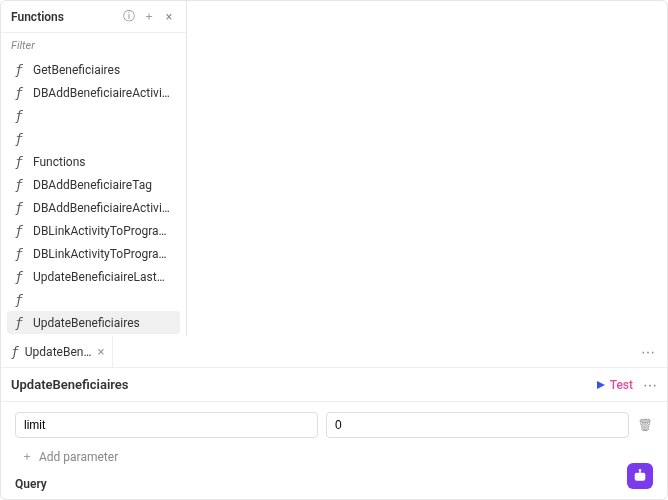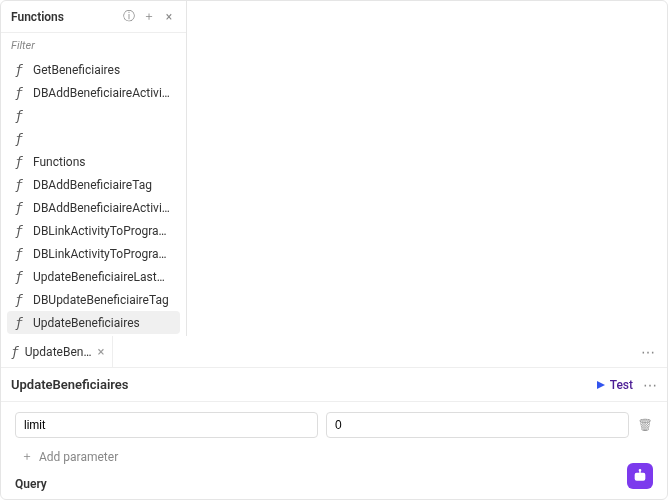--- a/index.html
+++ b/index.html
@@ -84,21 +84,21 @@
   .header-row {
     display: flex;
     align-items: center;
     height: 34px;
     padding: 0 10px;
     border-bottom: 1px solid #eee;
   }
   .header-title { font-weight: 600; font-size: 13px; flex: 1; }
   .test-btn {
     display: flex; align-items: center; gap: 4px;
-    color: #4c1d95; font-weight: 500; font-size: 12px;
+    color: #ec4899; font-weight: 500; font-size: 12px;
     cursor: pointer;
   }
   .test-btn svg { width: 10px; height: 10px; }
   .more2 { color: #888; margin-left: 10px; cursor: pointer; font-size: 14px; }
 
   .content { padding: 10px 14px; flex: 1; display: flex; flex-direction: column; min-height: 0; overflow: hidden; }
   .param-row { display: flex; gap: 8px; align-items: center; justify-content: space-between; }
   .param-input {
     flex: 1;
     border: 1px solid #ddd;
@@ -186,21 +186,20 @@
         <div class="fn-item">
           <span class="fn-icon">ƒ</span>
           <span class="fn-label">DBLinkActivityToProgra…</span>
         </div>
         <div class="fn-item">
           <span class="fn-icon">ƒ</span>
           <span class="fn-label">UpdateBeneficiaireLast…</span>
         </div>
         <div class="fn-item">
           <span class="fn-icon">ƒ</span>
-          <span class="fn-label">DBUpdateBeneficiaireTag</span>
         </div>
         <div class="fn-item selected">
           <span class="fn-icon">ƒ</span>
           <span class="fn-label">UpdateBeneficiaires</span>
         </div>
       </div>
 </div>
 
 <div class="main">
   <div class="tabs">

